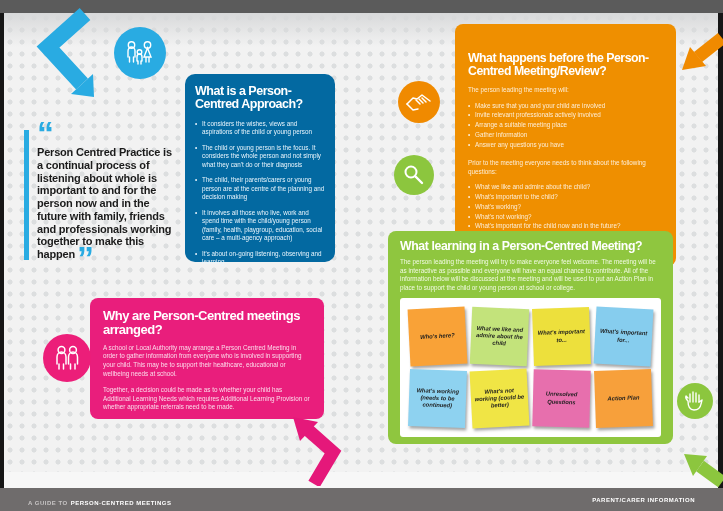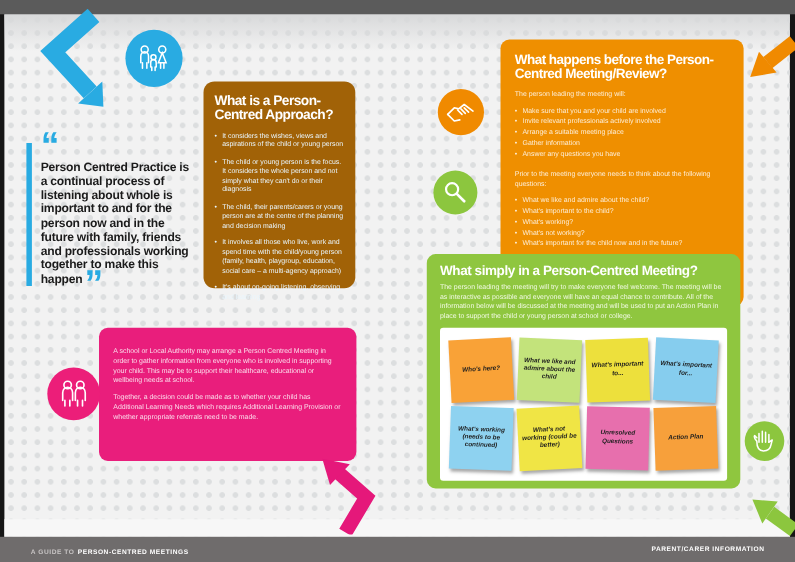--- a/index.html
+++ b/index.html
@@ -30,25 +30,25 @@
   .qmark{color:#29abe2;font-weight:700;font-size:34px;line-height:.55;display:block;height:18px;}
   .qclose{color:#29abe2;font-weight:700;font-size:34px;line-height:0;vertical-align:-12px;margin-left:2px;}
   .quote-text{font-size:11px;font-weight:700;color:#1b1b1b;line-height:1.16;letter-spacing:-.2px;margin-top:4px;}
 
   .box{position:absolute;color:#fff;z-index:4;}
   .box h2{margin:0;font-weight:700;letter-spacing:-.4px;line-height:1.06;}
   .box ul{list-style:none;margin:0;padding:0;}
   .box li{position:relative;padding-left:7px;}
   .box li::before{content:"•";position:absolute;left:0;}
 
-  .blue-box{left:185px;top:74px;width:138px;height:188px;background:#a16207;border-radius:10px;padding:11px 10px;}
+  .blue-box{left:185px;top:74px;width:150px;height:188px;background:#0369a1;border-radius:10px;padding:11px 10px;}
   .blue-box h2{font-size:12.5px;letter-spacing:-.5px;}
   .blue-box li{font-size:6.3px;line-height:1.35;margin-bottom:7px;color:#eaf6fd;}
 
-  .orange-box{left:455px;top:36px;width:221px;height:242px;background:#ef8f00;border-radius:8px;padding:12px 13px;}
+  .orange-box{left:455px;top:24px;width:221px;height:242px;background:#ef8f00;border-radius:8px;padding:28px 13px;}
   .orange-box h2{font-size:12.3px;letter-spacing:-.5px;}
   .orange-box .intro{font-size:6.3px;line-height:1.35;margin:8px 0 6px;color:#fdeed7;}
   .orange-box li{font-size:6.3px;line-height:1.55;color:#fdeed7;}
 
   .green-box{left:388px;top:231px;width:285px;height:213px;background:#8fc63f;border-radius:8px;padding:9px 12px;}
   .green-box h2{font-size:12.3px;letter-spacing:-.4px;}
   .green-box .body{font-size:6.3px;line-height:1.35;margin:5px 0 0;color:#f2fae4;}
   .panel{margin-top:6px;height:139px;background:#ffffff;border-radius:3px;padding:8px 6px;
     display:flex;flex-direction:column;justify-content:space-around;}
   .note-row{display:flex;justify-content:space-around;align-items:center;}
@@ -177,39 +177,40 @@
     <ul>
       <li>What we like and admire about the child?</li>
       <li>What's important to the child?</li>
       <li>What's working?</li>
       <li>What's not working?</li>
       <li>What's important for the child now and in the future?</li>
     </ul>
   </section>
 
   <section class="box green-box">
-    <h2>What simply in a Person-Centred Meeting?</h2>
+    <h2>What learning in a Person-Centred Meeting?</h2>
     <p class="body">The person leading the meeting will try to make everyone feel welcome.  The meeting will be as interactive as possible and everyone will have an equal chance to contribute.  All of the information below will be discussed at the meeting and will be used to put an Action Plan in place to support the child or young person at school or college.</p>
     <div class="panel">
       <div class="note-row r1">
         <div class="note" style="background-color: rgb(249, 162, 55);">Who's here?</div>
         <div class="note" style="background-color: rgb(195, 227, 123);">What we like and admire about the child</div>
         <div class="note" style="background-color: rgb(237, 224, 60);">What's important to...</div>
         <div class="note" style="background-color: rgb(134, 205, 238);">What's important for...</div>
       </div>
       <div class="note-row r2">
         <div class="note" style="background-color: rgb(142, 210, 240);">What's working (needs to be continued)</div>
         <div class="note" style="background-color: rgb(240, 229, 69);">What's not working (could be better)</div>
         <div class="note" style="background-color: rgb(231, 111, 173);">Unresolved Questions</div>
         <div class="note" style="background-color: rgb(247, 160, 59);">Action Plan</div>
       </div>
     </div>
   </section>
 
   <section class="box pink-box">
+    <h2>Why are Person-Centred meetings arranged?</h2>
     <p>A school or Local Authority may arrange a Person Centred Meeting in order to gather information from everyone who is involved in supporting your child. This may be to support their healthcare, educational or wellbeing needs at school.</p>
     <p>Together, a decision could be made as to whether your child has Additional Learning Needs which requires Additional Learning Provision or whether appropriate referrals need to be made.</p>
   </section>
 
   <footer>
     <div>
       <span class="light">A GUIDE TO</span><span class="boldw">PERSON-CENTRED MEETINGS</span>
     </div>
     <div class="boldw">PARENT/CARER INFORMATION</div>
   </footer>

